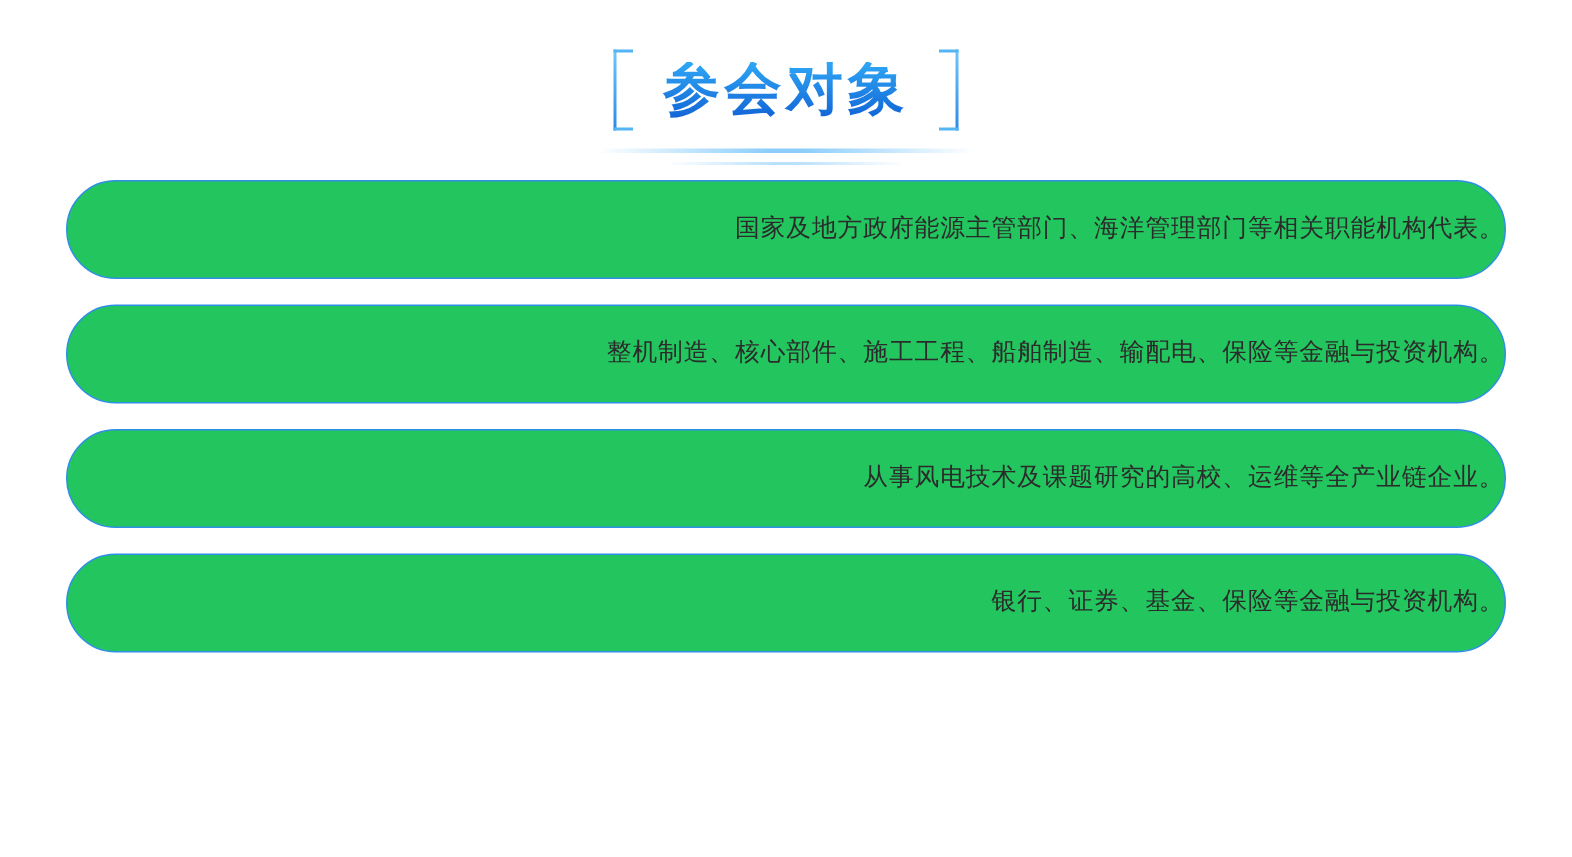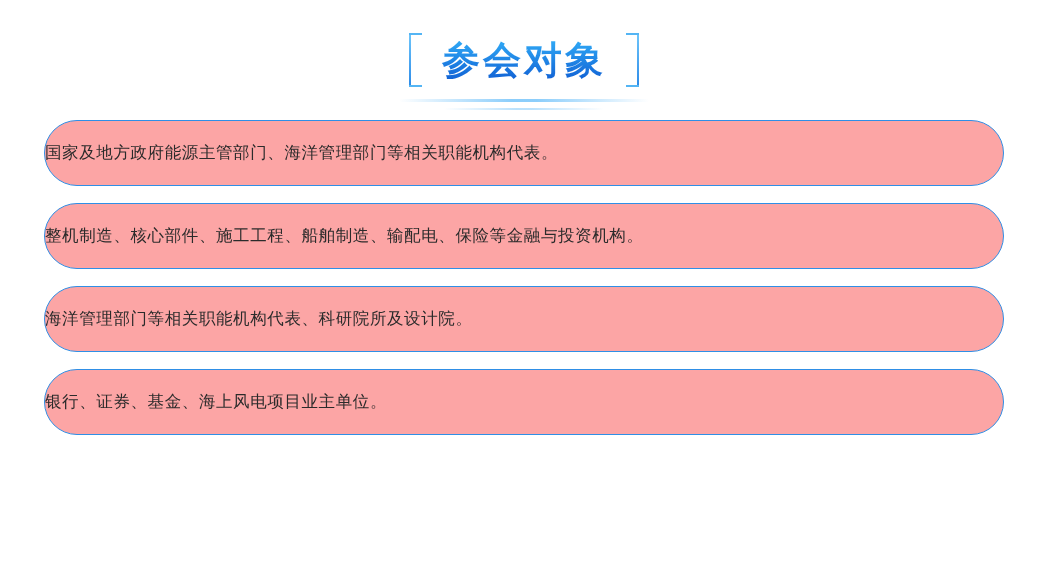--- a/index.html
+++ b/index.html
@@ -115,23 +115,23 @@
     gap: 17px;
     list-style: none;
   }
 
   .pill {
     height: 66px;
     border: 1px solid #2f8fe6;
     border-radius: 33px;
     display: flex;
     align-items: center;
-    justify-content: flex-start;
+    justify-content: flex-end;
     box-sizing: border-box;
-    background: #fca5a5;
+    background: #22c55e;
   }
 
   .pill-text {
     font-size: 16.5px;
     color: #2b2b2b;
     letter-spacing: .6px;
     line-height: 1.4;
     white-space: nowrap;
   }
 </style>
@@ -151,20 +151,20 @@
   </div>
 
   <ul class="pill-list">
     <li class="pill">
       <span class="pill-text">国家及地方政府能源主管部门、海洋管理部门等相关职能机构代表。</span>
     </li>
     <li class="pill">
       <span class="pill-text">整机制造、核心部件、施工工程、船舶制造、输配电、保险等金融与投资机构。</span>
     </li>
     <li class="pill">
-      <span class="pill-text">海洋管理部门等相关职能机构代表、科研院所及设计院。</span>
+      <span class="pill-text">从事风电技术及课题研究的高校、运维等全产业链企业。</span>
     </li>
     <li class="pill">
-      <span class="pill-text">银行、证券、基金、海上风电项目业主单位。</span>
+      <span class="pill-text">银行、证券、基金、保险等金融与投资机构。</span>
     </li>
   </ul>
 
 </div>
 
 </body></html>

